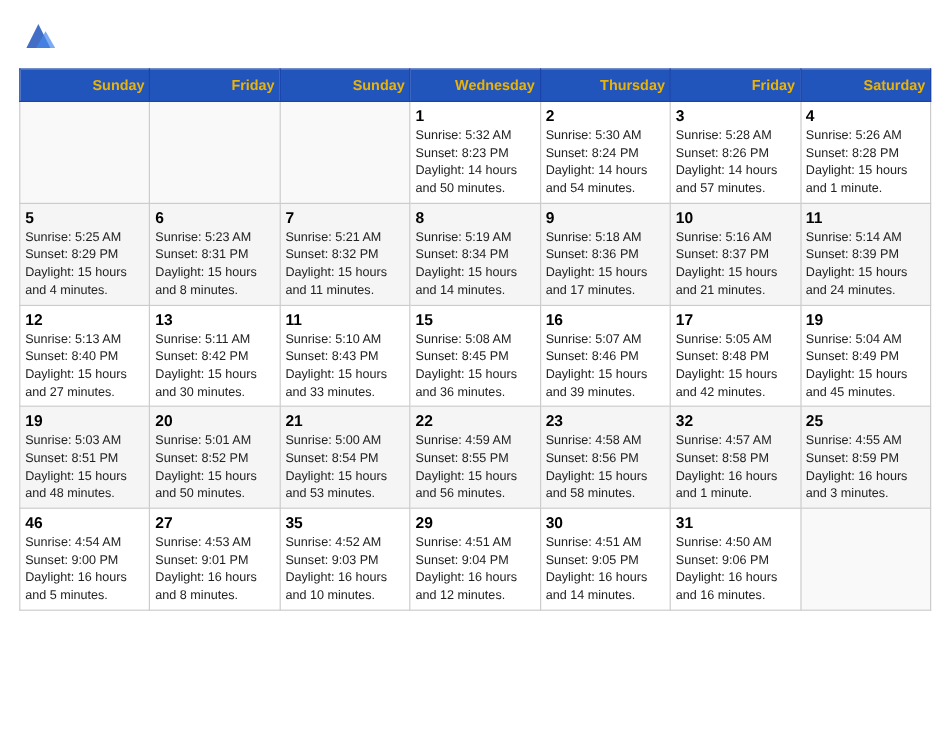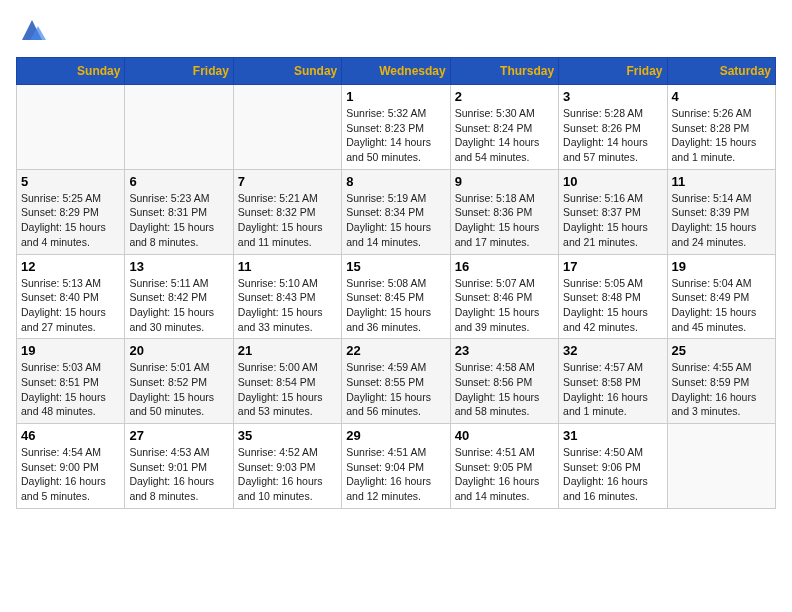--- a/index.html
+++ b/index.html
@@ -243,21 +243,21 @@
         </td>
         <td>
           <span class="day-number">35</span>
           <div class="day-info">Sunrise: 4:52 AM<br>Sunset: 9:03 PM<br>Daylight: 16 hours<br>and 10 minutes.</div>
         </td>
         <td>
           <span class="day-number">29</span>
           <div class="day-info">Sunrise: 4:51 AM<br>Sunset: 9:04 PM<br>Daylight: 16 hours<br>and 12 minutes.</div>
         </td>
         <td>
-          <span class="day-number">40</span>
+          <span class="day-number">30</span>
           <div class="day-info">Sunrise: 4:51 AM<br>Sunset: 9:05 PM<br>Daylight: 16 hours<br>and 14 minutes.</div>
         </td>
         <td>
           <span class="day-number">31</span>
           <div class="day-info">Sunrise: 4:50 AM<br>Sunset: 9:06 PM<br>Daylight: 16 hours<br>and 16 minutes.</div>
         </td>
         <td class="empty-cell"></td>
       </tr>
     </tbody>
 </table>

